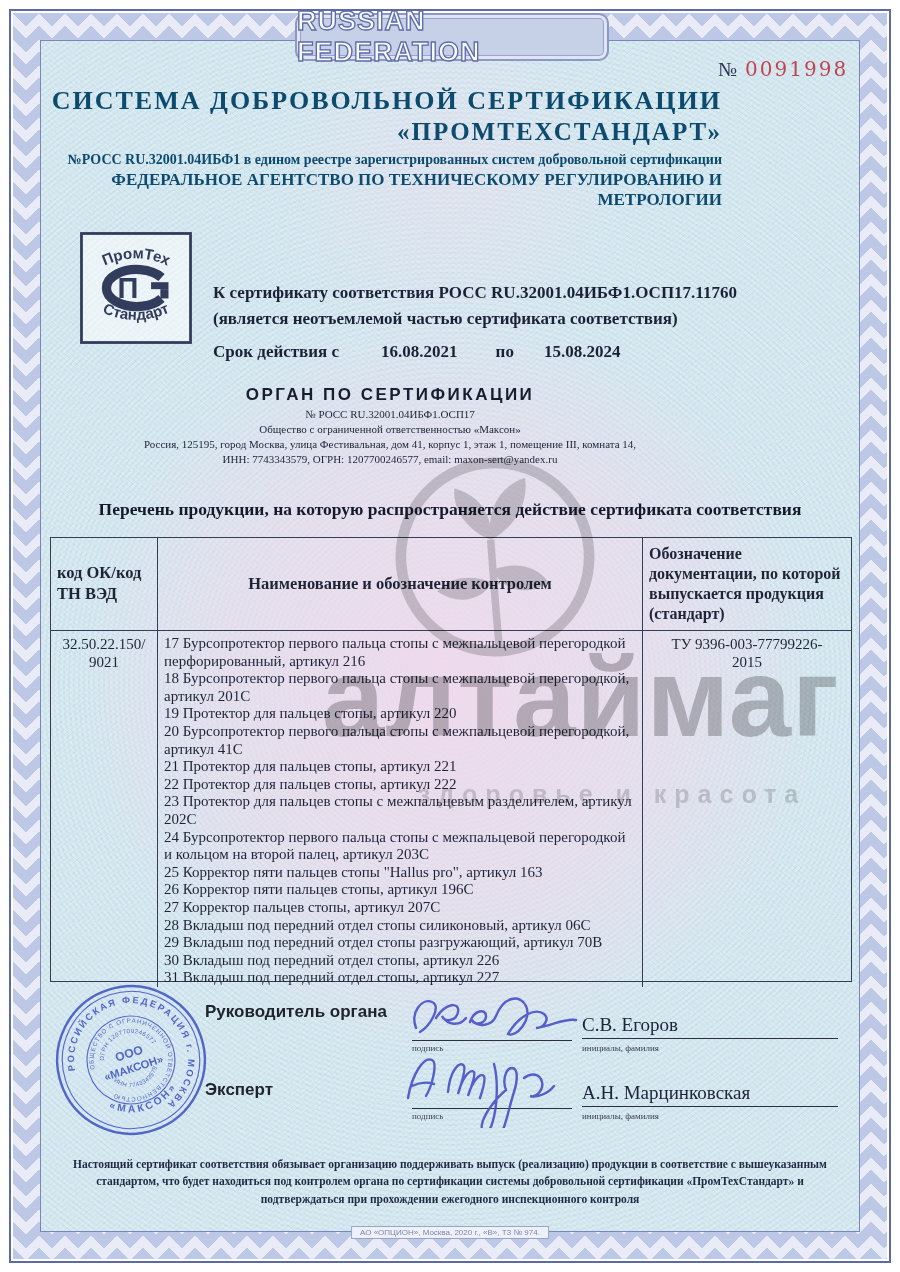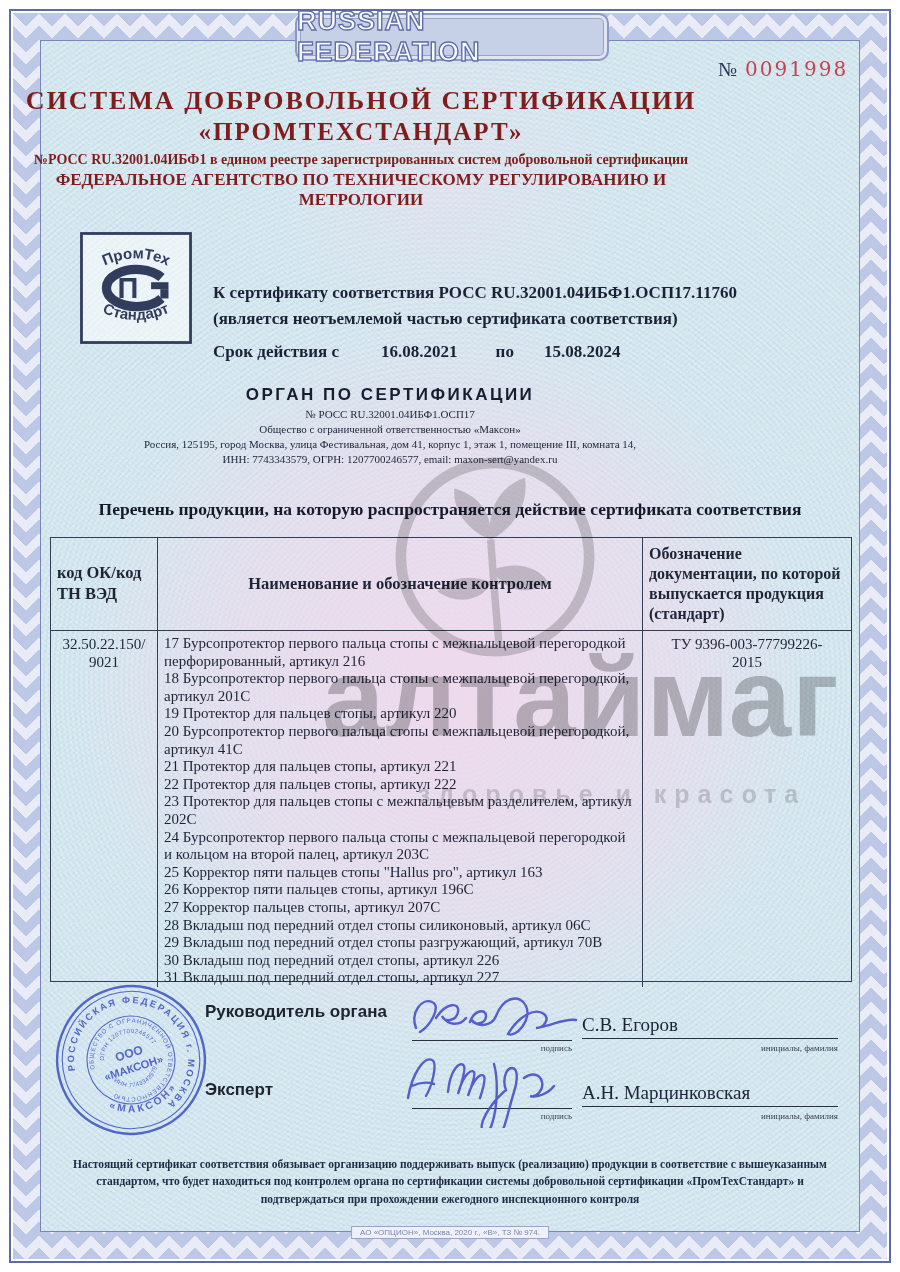--- a/index.html
+++ b/index.html
@@ -30,21 +30,21 @@
   .fed-badge{position:absolute;left:295px;top:13px;width:310px;height:44px;z-index:12;
     background:#c6d0e6;border:2px solid #8d98c4;border-radius:10px;
     box-shadow:inset 0 0 0 3px #dfe5f2, inset 0 0 0 4px #9aa5cc;
     display:flex;align-items:center;justify-content:center;}
   .fed-badge span{font-family:"Liberation Sans",sans-serif;font-weight:800;font-size:27px;letter-spacing:1px;
     color:#f8faff;-webkit-text-stroke:1.3px #5f6ca8;text-shadow:0 0 1px #5f6ca8;}
   .serial{position:absolute;left:718px;top:57px;display:flex;align-items:baseline;gap:8px;}
   .serial .no{font-size:20px;color:#2c3654;}
   .serial .num{font-family:"DejaVu Serif",serif;font-size:20px;letter-spacing:2px;color:#c24350;}
 
-  .title-block{position:absolute;left:0;top:86px;width:722px;text-align:center;color:#7f1d1d;}
+  .title-block{position:absolute;left:0;top:86px;width:722px;text-align:right;color:#0c4a6e;}
   .t1{font-size:26px;font-weight:bold;letter-spacing:2px;}
   .t2{font-size:25px;font-weight:bold;letter-spacing:2px;margin-top:2px;}
   .t3{font-size:14px;font-weight:bold;margin-top:6px;}
   .t4{font-size:17px;font-weight:bold;margin-top:2px;}
 
   
   .org-logo{position:absolute;left:78px;top:230px;width:116px;height:116px;z-index:12;}
 
   
   .appendix-title{position:absolute;left:534px;top:222px;transform:translateX(-50%);
@@ -80,21 +80,21 @@
   .wm-brand{position:absolute;left:322px;top:642px;font-family:"Liberation Sans",sans-serif;font-weight:bold;
     font-size:112px;line-height:1;color:#878787;opacity:.5;letter-spacing:1px;}
   .wm-tagline{position:absolute;left:612px;top:780px;transform:translateX(-50%);
     font-family:"Liberation Sans",sans-serif;font-weight:bold;font-size:25px;letter-spacing:8px;
     color:#909090;opacity:.38;white-space:nowrap;}
 
   
   .sig-label{position:absolute;font-family:"Liberation Sans",sans-serif;font-weight:bold;font-size:17px;color:#20242e;}
   .lbl-leader{left:205px;top:1002px;} .lbl-expert{left:205px;top:1080px;}
   .sig-line{position:absolute;border-bottom:1.5px solid #2a3040;}
-  .sig-caption{position:absolute;font-size:9px;color:#3a4050;text-align:right;}
+  .sig-caption{position:absolute;font-size:9px;color:#3a4050;text-align:left;}
   .name-box{position:absolute;left:582px;width:256px;text-align:left;font-size:19px;color:#1d2338;}
   .sig-svg{position:absolute;z-index:45;}
 
   .stamp{position:absolute;left:47px;top:976px;width:168px;height:168px;z-index:40;opacity:.85;}
 
   
   .fine-print{position:absolute;left:55px;top:1156px;width:790px;text-align:center;
     font-size:11.5px;font-weight:bold;line-height:1.5;color:#1f2944;}
   .print-info{position:absolute;left:450px;top:1226px;transform:translateX(-50%);z-index:12;
     font-family:"Liberation Sans",sans-serif;font-size:8px;color:#7d87a8;background:#eef1f9;

